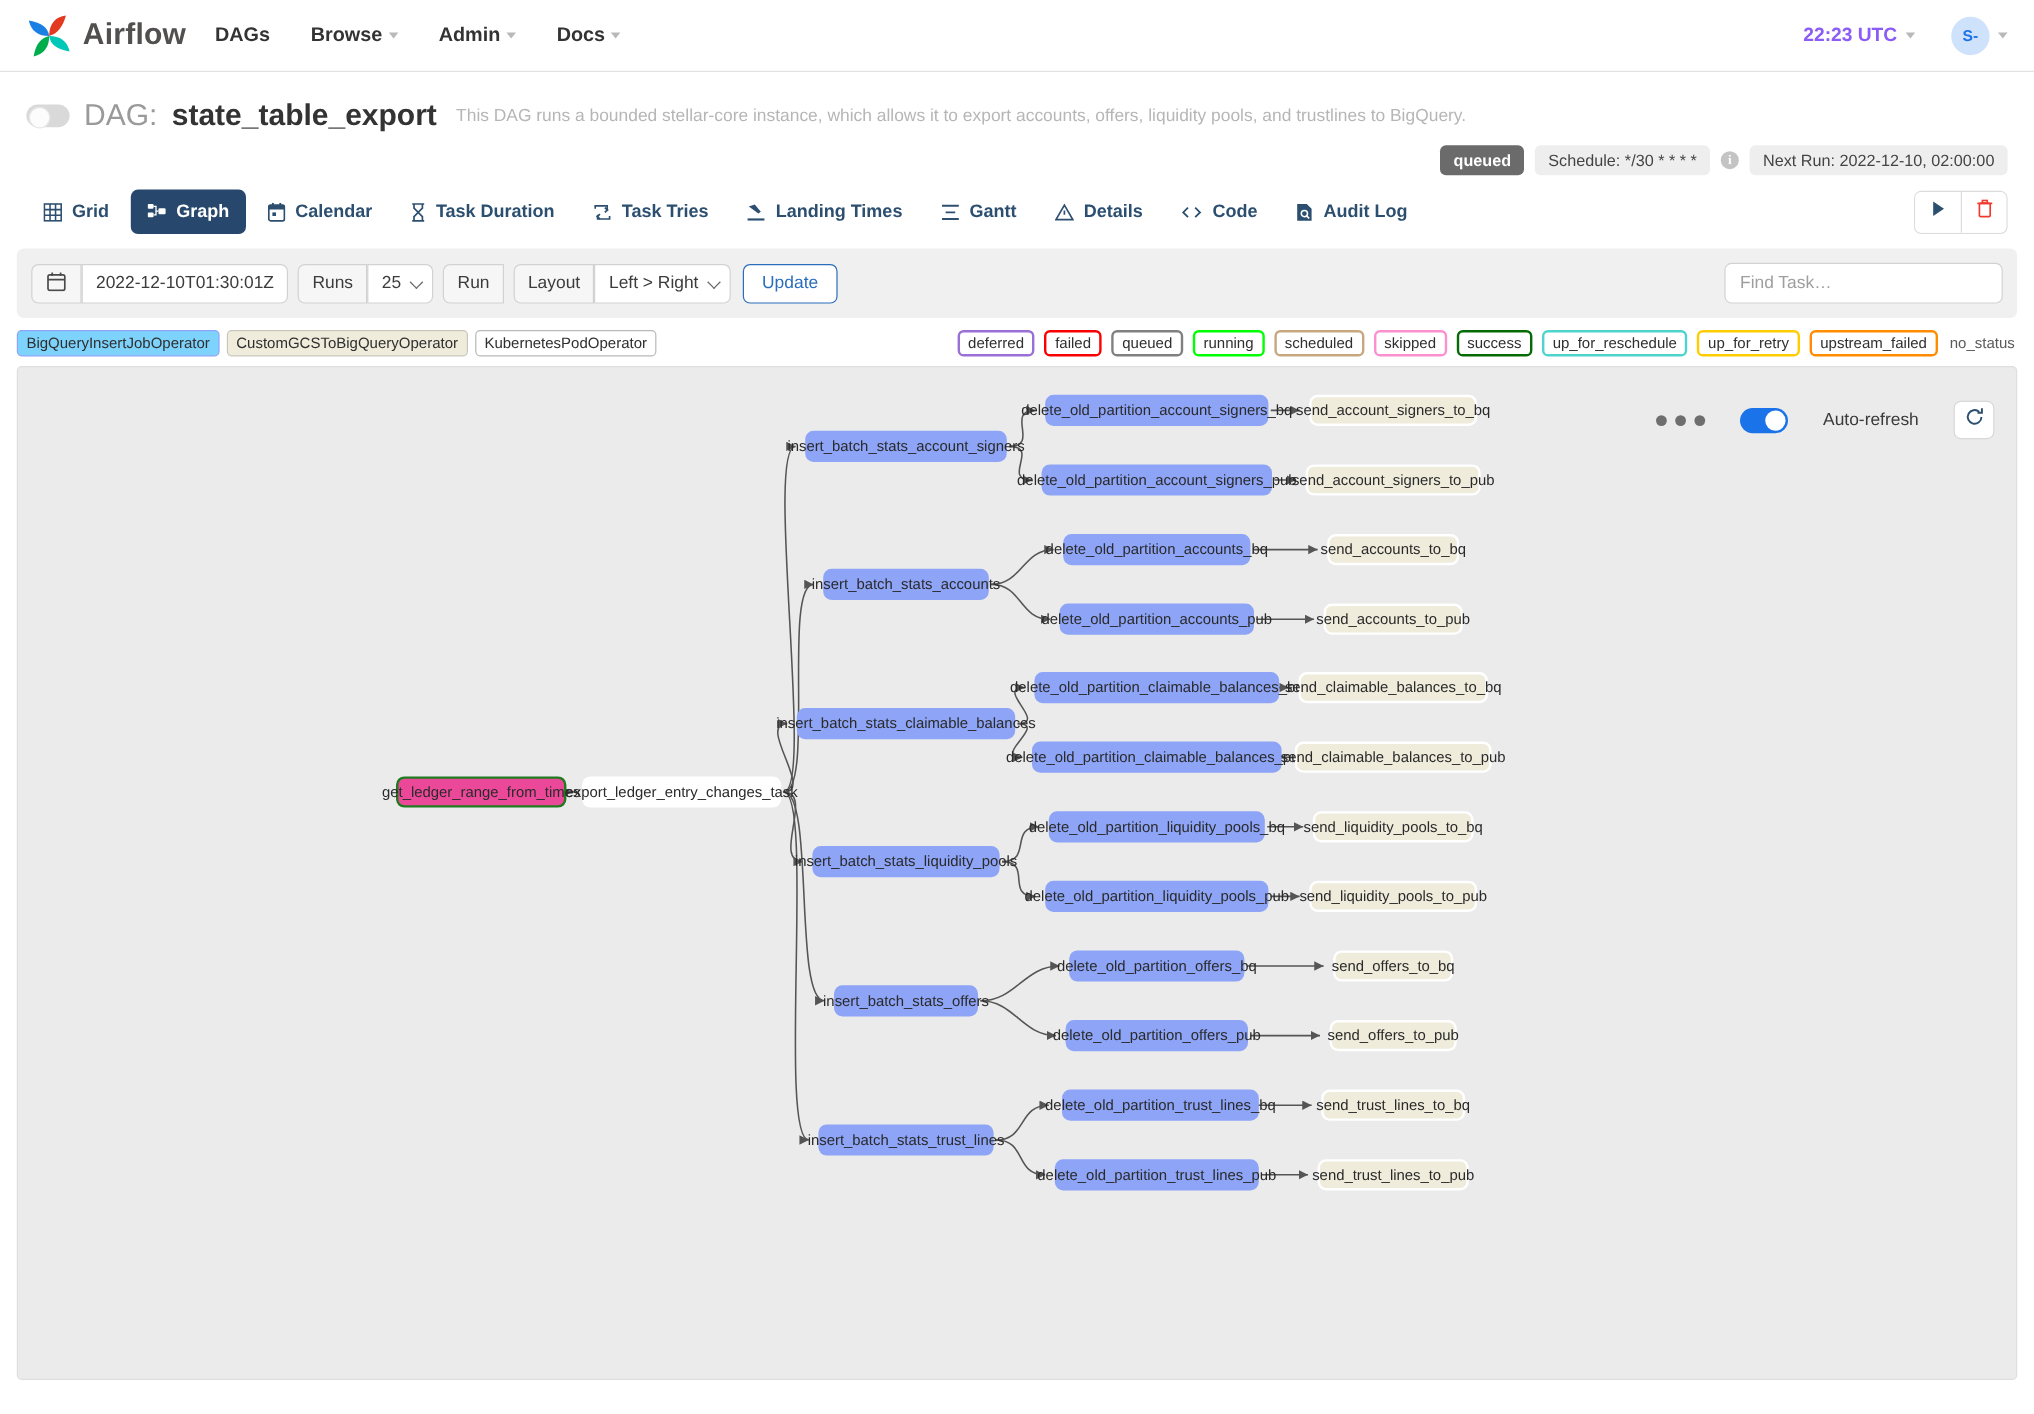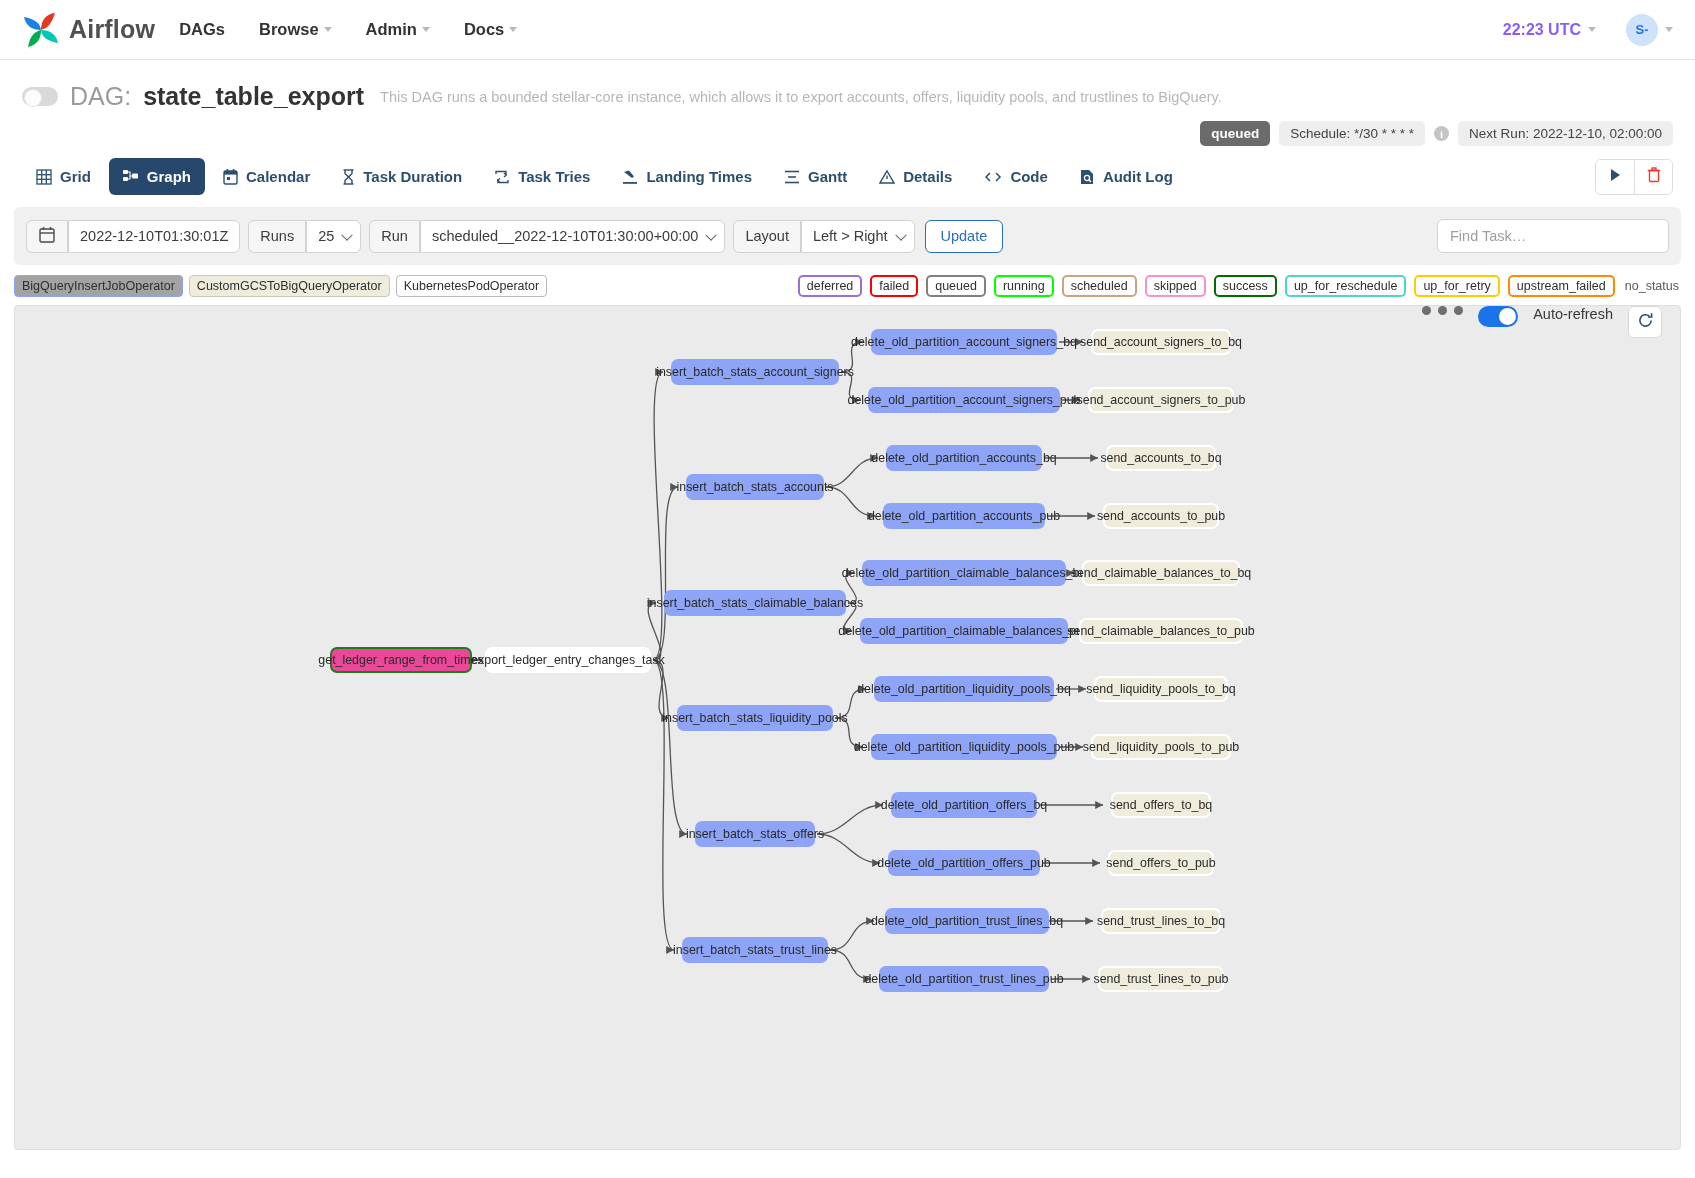--- a/index.html
+++ b/index.html
@@ -162,22 +162,22 @@
   }
   .st-plain { font-size: 12.5px; color: #5a5a5a; padding: 2px 2px; }
 
   
   .graph-pane {
     margin: 0 14px; height: 845px;
     background: #ebebeb; border: 1px solid #dedede; border-radius: 4px;
     position: relative; overflow: hidden;
   }
   .graph-toolbar {
-    position: absolute; top: 0; right: 18px;
-    display: flex; align-items: flex-start; gap: 15px; z-index: 5;
+    position: absolute; top: 28px; right: 18px;
+    display: flex; align-items: center; gap: 29px; z-index: 5;
   }
   .dots { display: flex; gap: 7px; }
   .dots i { width: 9px; height: 9px; border-radius: 50%; background: #6e6e6e; display: block; }
   .switch {
     width: 40px; height: 21px; border-radius: 12px; background: #1a73e8;
     position: relative; cursor: pointer;
   }
   .switch::after {
     content: ""; position: absolute; top: 2px; right: 2px;
     width: 17px; height: 17px; border-radius: 50%; background: #fff;
@@ -411,36 +411,35 @@
     <div class="ctl last" style="min-width:148px;">2022-12-10T01:30:01Z</div>
   </div>
 
   <div class="grp" style="margin-left:8px;">
     <div class="ctl lbl first">Runs</div>
     <div class="ctl last sel" style="min-width:40px;">25</div>
   </div>
 
   <div class="grp" style="margin-left:8px;">
     <div class="ctl lbl first">Run</div>
-    <div class="ctl last sel">scheduled__2022-12-10T01:30:00+00:00</div>
   </div>
 
   <div class="grp" style="margin-left:8px;">
     <div class="ctl lbl first">Layout</div>
     <div class="ctl last sel" style="min-width:92px;">Left &gt; Right</div>
   </div>
 
   <div class="update-btn">Update</div>
 
   <div class="find-task">Find Task…</div>
 </div>
 
 <div class="legend-row">
   <div class="op-badges">
-    <span class="op-badge" style="background:#a3a3a3;border-color:#8da4f7;">BigQueryInsertJobOperator</span>
+    <span class="op-badge" style="background:#7dd3fc;border-color:#8da4f7;">BigQueryInsertJobOperator</span>
     <span class="op-badge" style="background:#efecdc;border-color:#c9c7bb;">CustomGCSToBigQueryOperator</span>
     <span class="op-badge" style="background:#ffffff;border-color:#b9b9b9;">KubernetesPodOperator</span>
   </div>
   <div class="status-badges">
     <span class="st-badge" style="border-color:#9a6fd6;">deferred</span>
     <span class="st-badge" style="border-color:#fa0000;">failed</span>
     <span class="st-badge" style="border-color:#808080;">queued</span>
     <span class="st-badge" style="border-color:#00ff00;">running</span>
     <span class="st-badge" style="border-color:#c8a77f;">scheduled</span>
     <span class="st-badge" style="border-color:#fc8fd0;">skipped</span>

